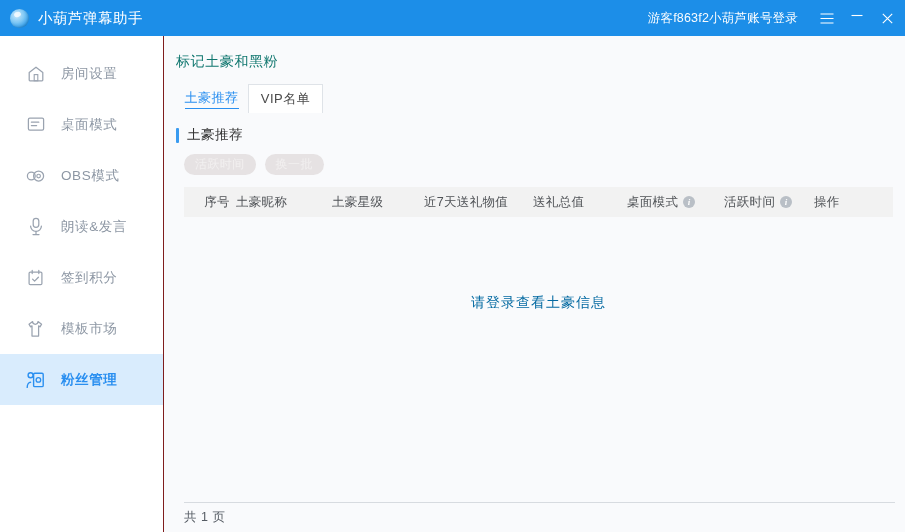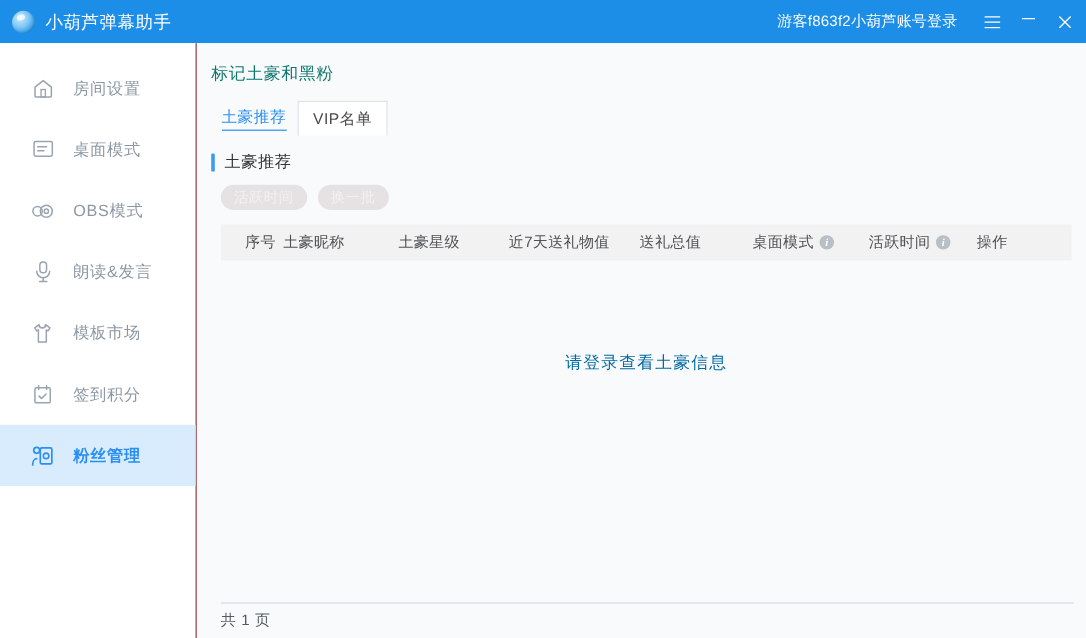--- a/index.html
+++ b/index.html
@@ -367,35 +367,35 @@
             <path d="M2.6 9.1a5.4 5.4 0 0 0 10.8 0" stroke="currentColor" stroke-width="1.25" stroke-linecap="round"></path>
             <path d="M8 14.5v2.9M5 17.6h6" stroke="currentColor" stroke-width="1.25" stroke-linecap="round"></path>
           </svg>
         </span>
         <span>朗读&amp;发言</span>
       </div>
 
       <div class="side-item">
         <span class="si-icon">
           <svg width="17" height="18" viewBox="0 0 17 18" fill="none" aria-hidden="true">
-            <path d="M5.6 1.6L2 4.2l1.6 2.6 1.4-.9V16h6.6V5.9l1.4.9L14.6 4.2 11 1.6a2.6 2.6 0 0 1-5.4 0z" stroke="currentColor" stroke-width="1.25" stroke-linejoin="round"></path>
-          </svg>
-        </span>
-        <span>模板市场</span>
-      </div>
-
-      <div class="side-item">
-        <span class="si-icon">
-          <svg width="17" height="18" viewBox="0 0 17 18" fill="none" aria-hidden="true">
             <rect x="2.1" y="3.1" width="12.8" height="12.6" rx="1.2" stroke="currentColor" stroke-width="1.25"></rect>
             <path d="M5.2 1.4v3.2M11.8 1.4v3.2" stroke="currentColor" stroke-width="1.25" stroke-linecap="round"></path>
             <path d="M5.6 10.1l2 2 3.8-3.8" stroke="currentColor" stroke-width="1.3" stroke-linecap="round" stroke-linejoin="round"></path>
           </svg>
         </span>
         <span>签到积分</span>
+      </div>
+
+      <div class="side-item">
+        <span class="si-icon">
+          <svg width="17" height="18" viewBox="0 0 17 18" fill="none" aria-hidden="true">
+            <path d="M5.6 1.6L2 4.2l1.6 2.6 1.4-.9V16h6.6V5.9l1.4.9L14.6 4.2 11 1.6a2.6 2.6 0 0 1-5.4 0z" stroke="currentColor" stroke-width="1.25" stroke-linejoin="round"></path>
+          </svg>
+        </span>
+        <span>模板市场</span>
       </div>
 
       <div class="side-item active">
         <span class="si-icon">
           <svg width="19" height="18" viewBox="0 0 19 18" fill="none" aria-hidden="true">
             <circle cx="4.6" cy="4.3" r="2.5" stroke="currentColor" stroke-width="1.4"></circle>
             <path d="M1.2 16.4c0-3.1 1.6-5.2 3.4-5.2" stroke="currentColor" stroke-width="1.4" stroke-linecap="round"></path>
             <rect x="7.6" y="2.2" width="9.6" height="13.4" rx="1.2" stroke="currentColor" stroke-width="1.4"></rect>
             <circle cx="12.4" cy="8.9" r="2.3" stroke="currentColor" stroke-width="1.3"></circle>
           </svg>

